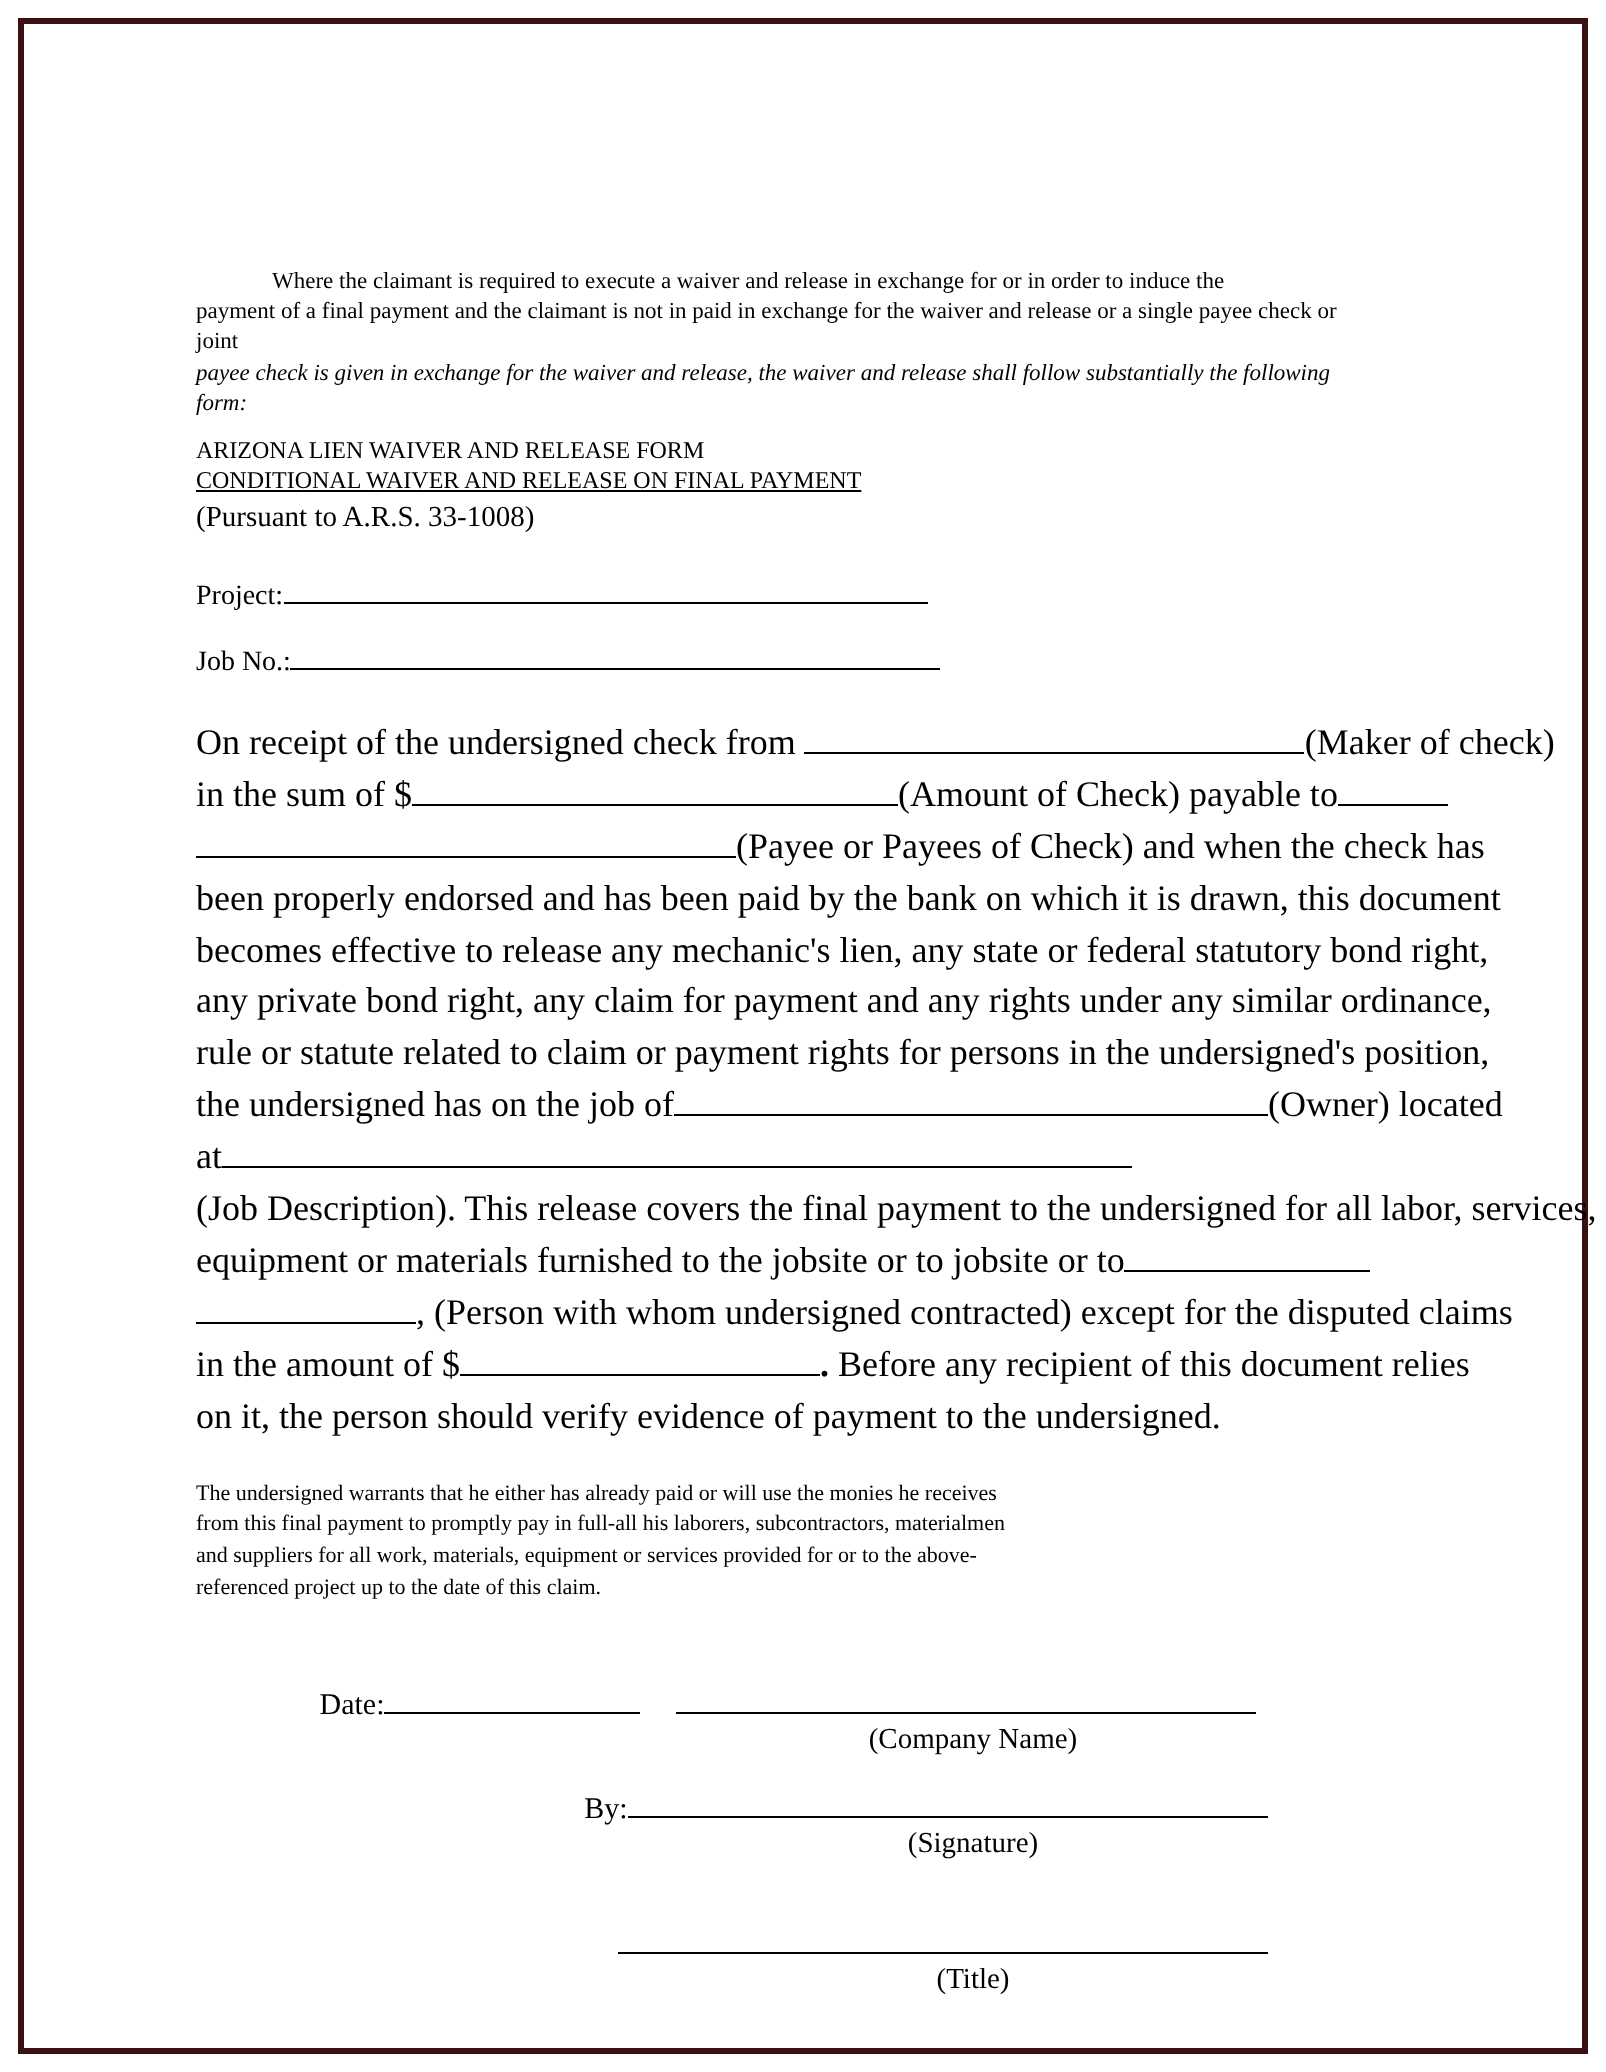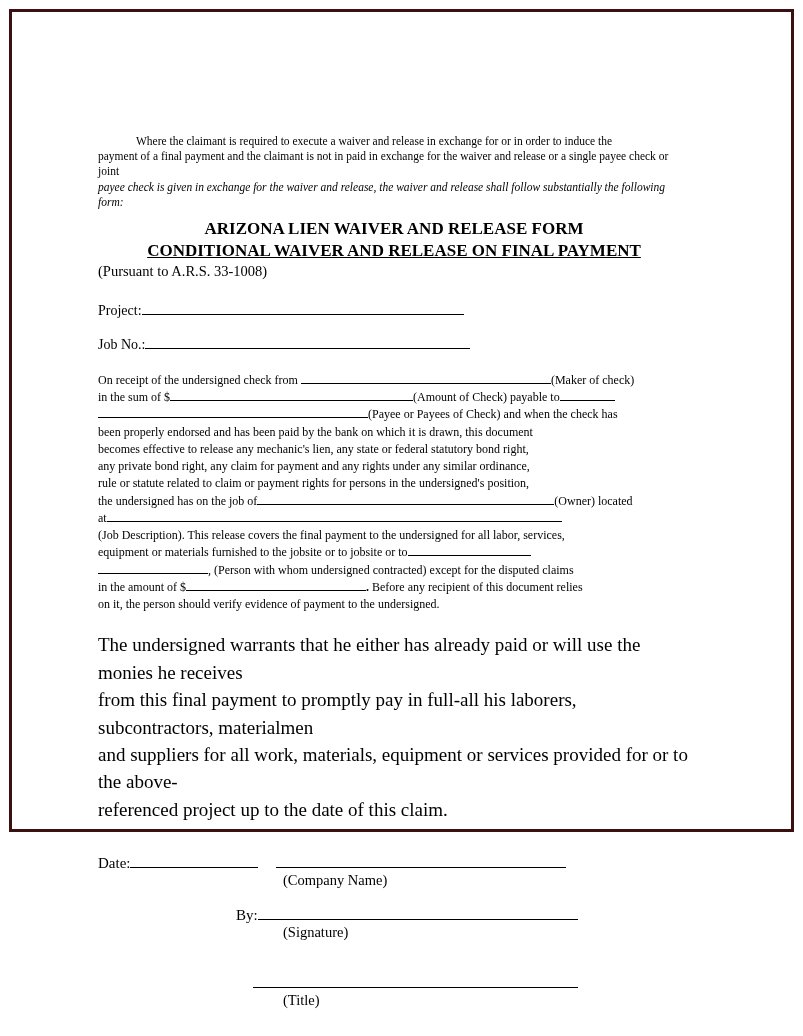--- a/index.html
+++ b/index.html
@@ -20,21 +20,21 @@
     height: 1036px;
     background: #ffffff;
     box-sizing: border-box;
   }
   
   .frame {
     position: absolute;
     left: 9px;
     top: 9px;
     width: 785px;
-    height: 823px;
+    height: 1018px;
     border: 3px solid #3b1010;
     box-sizing: border-box;
     background: #ffffff;
   }
   .sheet {
     position: absolute;
     left: 0;
     top: 0;
     right: 0;
     bottom: 0;
@@ -51,23 +51,23 @@
     font-size: 11.5px;
     line-height: 1.32;
     text-align: left;
     margin: 0 0 8px 0;
   }
   .preamble .ln1 { display: block; padding-left: 38px; }
   .preamble .ln2 { display: block; }
   .preamble .ln3 { display: block; font-style: italic; }
 
   .title {
-    text-align: center;
-    font-weight: bold;
-    font-size: 17px;
+    text-align: left;
+    font-weight: normal;
+    font-size: 12px;
     line-height: 1.28;
     margin: 6px 0 0 0;
   }
   .title .t2 {
     display: inline-block;
     text-decoration: underline;
   }
   .subtitle {
     text-align: left;
     font-size: 14.5px;
@@ -83,37 +83,38 @@
   }
   .blank {
     display: inline-block;
     border-bottom: 1px solid #000;
     vertical-align: baseline;
   }
   .gap-sm { height: 10px; }
   .gap-md { height: 14px; }
 
   .body-block {
-    font-size: 12px;
+    font-size: 18px;
     line-height: 1.44;
   }
   .body-block .row {
     white-space: nowrap;
   }
   .bold { font-weight: bold; }
 
   .para {
-    font-size: 19px;
+    font-size: 11px;
     line-height: 1.44;
     margin-top: 18px;
   }
 
   .sig-area {
-    margin-top: 32px;
+    margin-top: 42px;
     font-size: 15px;
+    text-align: center;
   }
   .sig-row {
     position: relative;
     white-space: nowrap;
   }
   .caption {
     font-size: 14.5px;
   }
   .indent-company { padding-left: 185px; }
   .indent-by { padding-left: 138px; }

